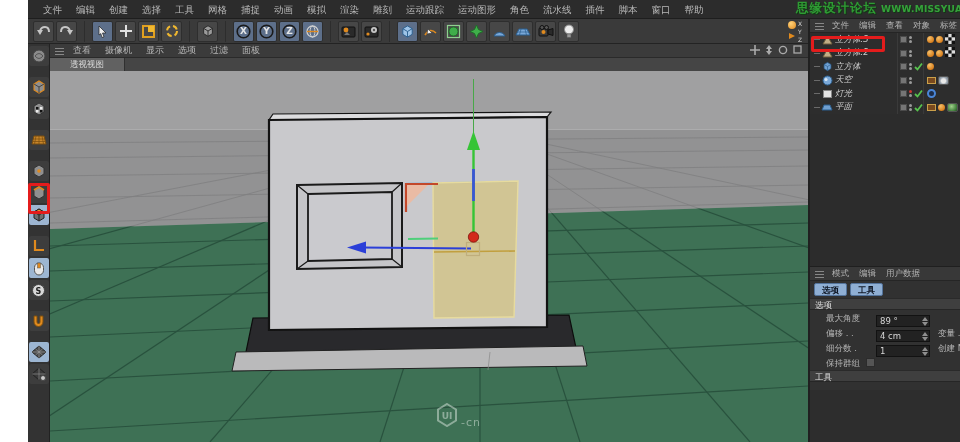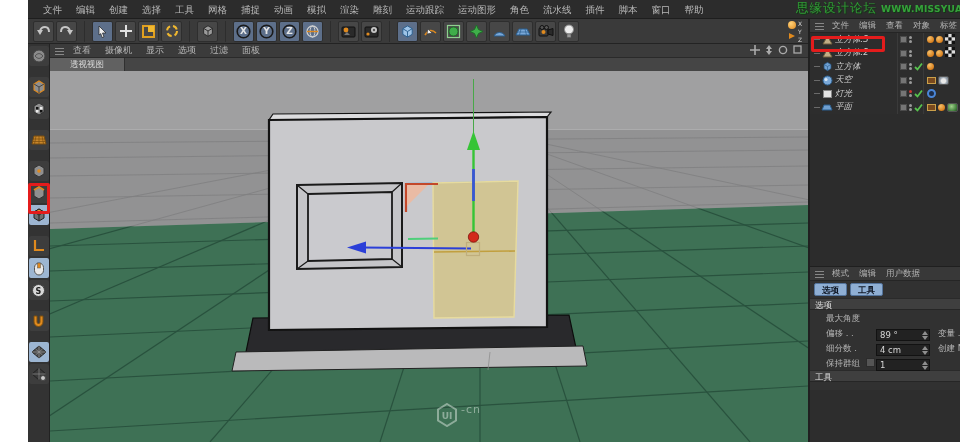--- a/index.html
+++ b/index.html
@@ -22,21 +22,21 @@
   .xyz-letter { font-size:9px; font-weight:bold; color:#e6e6e6; }
   .axis-cluster { position:absolute; left:758px; top:19px; width:24px; height:25px; background:#3a3a3a;
              border-bottom:1px solid #232323; display:flex; flex-direction:row; }
   .axis-left { width:12px; display:flex; flex-direction:column; align-items:center; padding-top:2px; }
   .axis-ball { width:8px; height:8px; border-radius:50%; background:radial-gradient(circle at 35% 30%,#ffd27a,#e08a1e); }
   .axis-arrow { width:0; height:0; margin-top:4px; border-left:6px solid #e08a1e; border-top:3px solid transparent; border-bottom:3px solid transparent; }
   .axis-right { width:12px; display:flex; flex-direction:column; font-size:6px; color:#d8d8d8; line-height:8px; padding-top:1px; }
   
   .wm-top { position:absolute; left:768px; top:0; width:192px; height:17px; display:flex; align-items:center;
             z-index:60; pointer-events:none; white-space:nowrap; }
-  .wm-forum { font-size:12.5px; font-weight:normal; color:#2e9c33; text-shadow:1px 1px 0 #123a14; letter-spacing:1px; }
+  .wm-forum { font-size:12.5px; font-weight:bold; color:#2e9c33; text-shadow:1px 1px 0 #123a14; letter-spacing:1px; }
   .wm-site { font-size:9px; font-weight:bold; color:#35a23a; text-shadow:1px 1px 0 #123a14; margin-left:4px; letter-spacing:.3px; }
   
   .left-toolbar { position:absolute; left:0; top:44px; width:22px; height:398px; background:#333333;
                   border-right:1px solid #222; display:flex; flex-direction:column; align-items:center; }
   .lt-btn { width:20px; height:20px; margin-top:2px; border-radius:2px; display:flex; align-items:center;
             justify-content:center; background:#3d3d3d; flex:none; }
   .lt-btn.active { background:#9db6d2; }
   .lt-gap { height:9px; flex:none; }
   .red-box { position:absolute; border:3px solid #e41c1c; border-radius:2px; z-index:50; pointer-events:none; }
   
@@ -44,21 +44,21 @@
              border-bottom:1px solid #2a2a2a; display:flex; align-items:center; padding-left:3px; }
   .vp-menu span.mi { padding:0 7px; font-size:9px; color:#b5b5b5; }
   .vp-nav { margin-left:auto; display:flex; align-items:center; padding-right:6px; gap:5px; }
   .grip { width:9px; height:8px; display:inline-block; background:
           repeating-linear-gradient(0deg,#888 0 1px,transparent 1px 3px); margin:0 2px; }
   .vp-tabs { position:absolute; left:22px; top:58px; width:758px; height:13px; background:#454545; }
   .vp-tab { display:inline-block; height:13px; line-height:13px; padding:0 20px; background:#616161;
             color:#d8d8d8; font-size:8.5px; border-right:1px solid #303030; }
   .scene { position:absolute; left:22px; top:71px; width:758px; height:371px; background:#9f9fa0; }
   .scene svg { display:block; width:100%; height:100%; }
-  .wm-ui { position:absolute; left:408px; top:403px; display:flex; align-items:flex-start; opacity:.45;
+  .wm-ui { position:absolute; left:408px; top:403px; display:flex; align-items:flex-end; opacity:.45;
            color:#eef4ef; z-index:40; pointer-events:none; }
   .wm-ui .hex { margin-right:3px; }
   .wm-ui .suffix { font-size:11px; letter-spacing:1px; }
   .splitter { position:absolute; left:780px; top:19px; width:2px; height:423px; background:#202020; }
   
   .rpanel { position:absolute; left:782px; top:19px; width:178px; height:423px; background:#2d2d2d; overflow:hidden; }
   .pmenu { height:14px; background:#383838; border-bottom:1px solid #252525; display:flex; align-items:center;
            padding-left:3px; gap:2px; }
   .pmenu span.mi { padding:0 4px; font-size:8.5px; color:#b2b2b2; white-space:nowrap; }
   .om-rows { position:relative; }
@@ -83,21 +83,21 @@
   
   .am { background:#313131; border-top:1px solid #1f1f1f; }
   .am-title { height:18px; display:flex; align-items:center; padding-left:5px; gap:5px; color:#d2d2d2; font-size:9.5px; }
   .am-tabs { height:17px; display:flex; align-items:center; padding-left:4px; gap:3px; }
   .am-tab { height:13px; line-height:12px; padding:0 7px; background:#8fafd4; border:1px solid #54749c;
             border-radius:2px; color:#0e1624; font-size:8.5px; font-weight:bold; }
   .am-sect { height:12px; line-height:12px; background:#3f3f3f; border-top:1px solid #2a2a2a;
              border-bottom:1px solid #262626; color:#e0e0e0; padding-left:5px; font-size:8.5px; }
   .am-row { position:relative; height:15px; }
   .am-label { position:absolute; top:3px; font-size:8.5px; color:#b4b4b4; white-space:nowrap; }
-  .val { position:absolute; top:19px; height:12px; background:#222222; border:1px solid #121212;
+  .val { position:absolute; top:5px; height:12px; background:#222222; border:1px solid #121212;
          color:#d6d6d6; font-size:8.5px; display:flex; align-items:center; padding:0 3px; }
   .stepper { position:absolute; right:1px; top:1px; width:7px; height:9px; display:flex; flex-direction:column;
              align-items:center; justify-content:space-between; }
   .stepper b { width:0; height:0; border-left:3px solid transparent; border-right:3px solid transparent; display:block; }
   .stepper b.up { border-bottom:4px solid #8f8f8f; }
   .stepper b.dn { border-top:4px solid #8f8f8f; }
   .chk { position:absolute; top:3px; width:9px; height:9px; background:#555; border:1px solid #2c2c2c; }
   .cut-row { height:8px; overflow:hidden; position:relative; }
 </style>
 </head>

